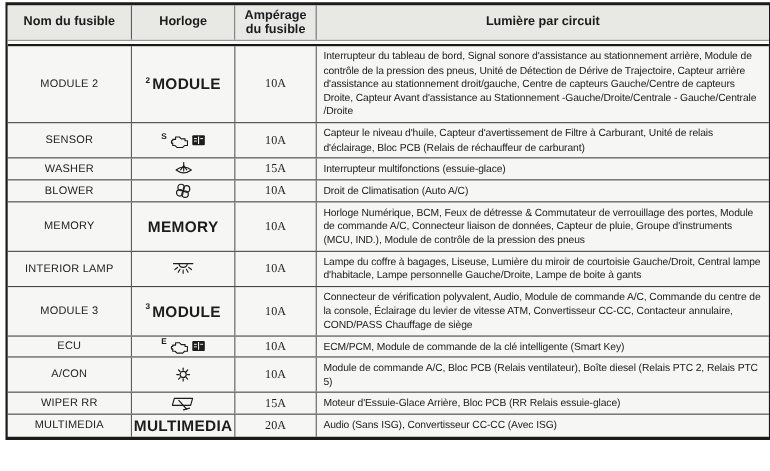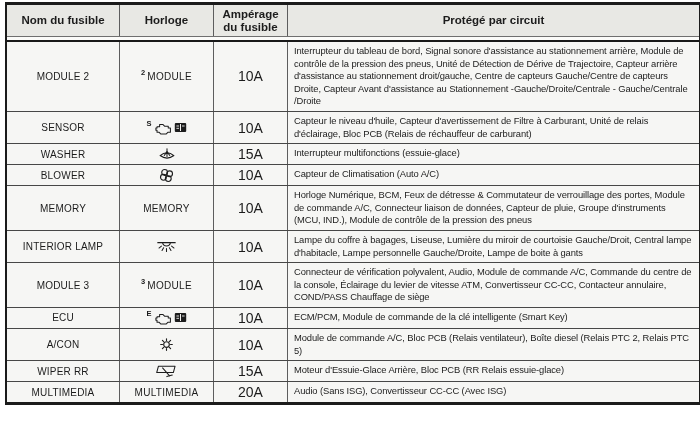--- a/index.html
+++ b/index.html
@@ -24,24 +24,24 @@
     text-align:center;padding:3px 4px;min-height:24px;
   }
   .double-rule{height:3px;background:#fbfbf9;border-top:1px solid #6f6f6f;border-bottom:2px solid #191919;}
   .body-rows .grid-row{border-top:1.5px solid #474747;}
   .body-rows .grid-row:first-child{border-top:none;}
   .cell.name{
     display:flex;align-items:center;justify-content:center;
     font-size:10px;text-align:center;padding:3px 2px;letter-spacing:.2px;
   }
   .cell.symbol{display:flex;align-items:center;justify-content:center;padding:2px;gap:1px;}
-  .cell.amp{display:flex;align-items:center;justify-content:center;font-size:14px;padding:2px;}
+  .cell.amp{display:flex;align-items:center;justify-content:center;font-size:11px;padding:2px;font-family:Liberation Serif, serif;}
   .cell.circuit{display:flex;padding:3px 6px;}
   .circuit-text{font-size:9.4px;line-height:12.6px;letter-spacing:-0.1px;}
-  .sym-text{font-weight:normal;font-size:10px;letter-spacing:.3px;}
+  .sym-text{font-weight:bold;font-size:14px;letter-spacing:.3px;}
   .sym-sup{font-weight:bold;font-size:7.5px;position:relative;top:-4px;margin-right:1px;}
   svg.sym-icon{display:block;flex:none;}
   .icon-stroke{fill:none;stroke:#1d1d1d;stroke-width:1.2;stroke-linejoin:round;stroke-linecap:round;}
 </style>
 </head>
 <body>
 
 <svg width="0" height="0" style="position:absolute" aria-hidden="true">
   <defs>
     <symbol id="icon-engine" viewBox="0 0 22 16">
@@ -80,21 +80,21 @@
       <path class="icon-stroke" stroke-width="1.3" d="M12.4,14.4 L18.6,12.6"></path>
     </symbol>
   </defs>
 </svg>
 
 <div class="fuse-table">
   <div class="grid-row header-row">
     <div class="cell">Nom du fusible</div>
     <div class="cell">Horloge</div>
     <div class="cell">Ampérage du fusible</div>
-    <div class="cell">Protégé par circuit</div>
+    <div class="cell">Lumière par circuit</div>
   </div>
   <div class="double-rule"></div>
   <div class="body-rows">
   <div class="grid-row">
     <div class="cell name">MODULE 2</div>
     <div class="cell symbol">
           <span class="sym-sup">2</span>
           <span class="sym-text">MODULE</span>
         </div>
     <div class="cell amp">10A</div>
@@ -135,21 +135,21 @@
 
   <div class="grid-row">
     <div class="cell name">BLOWER</div>
     <div class="cell symbol">
           <svg width="15" height="15" class="sym-icon">
             <use href="#icon-fan"></use>
           </svg>
         </div>
     <div class="cell amp">10A</div>
     <div class="cell circuit">
-      <span class="circuit-text">Capteur de Climatisation (Auto A/C)</span>
+      <span class="circuit-text">Droit de Climatisation (Auto A/C)</span>
     </div>
   </div>
 
   <div class="grid-row">
     <div class="cell name">MEMORY</div>
     <div class="cell symbol">
           <span class="sym-text">MEMORY</span>
         </div>
     <div class="cell amp">10A</div>
     <div class="cell circuit">

